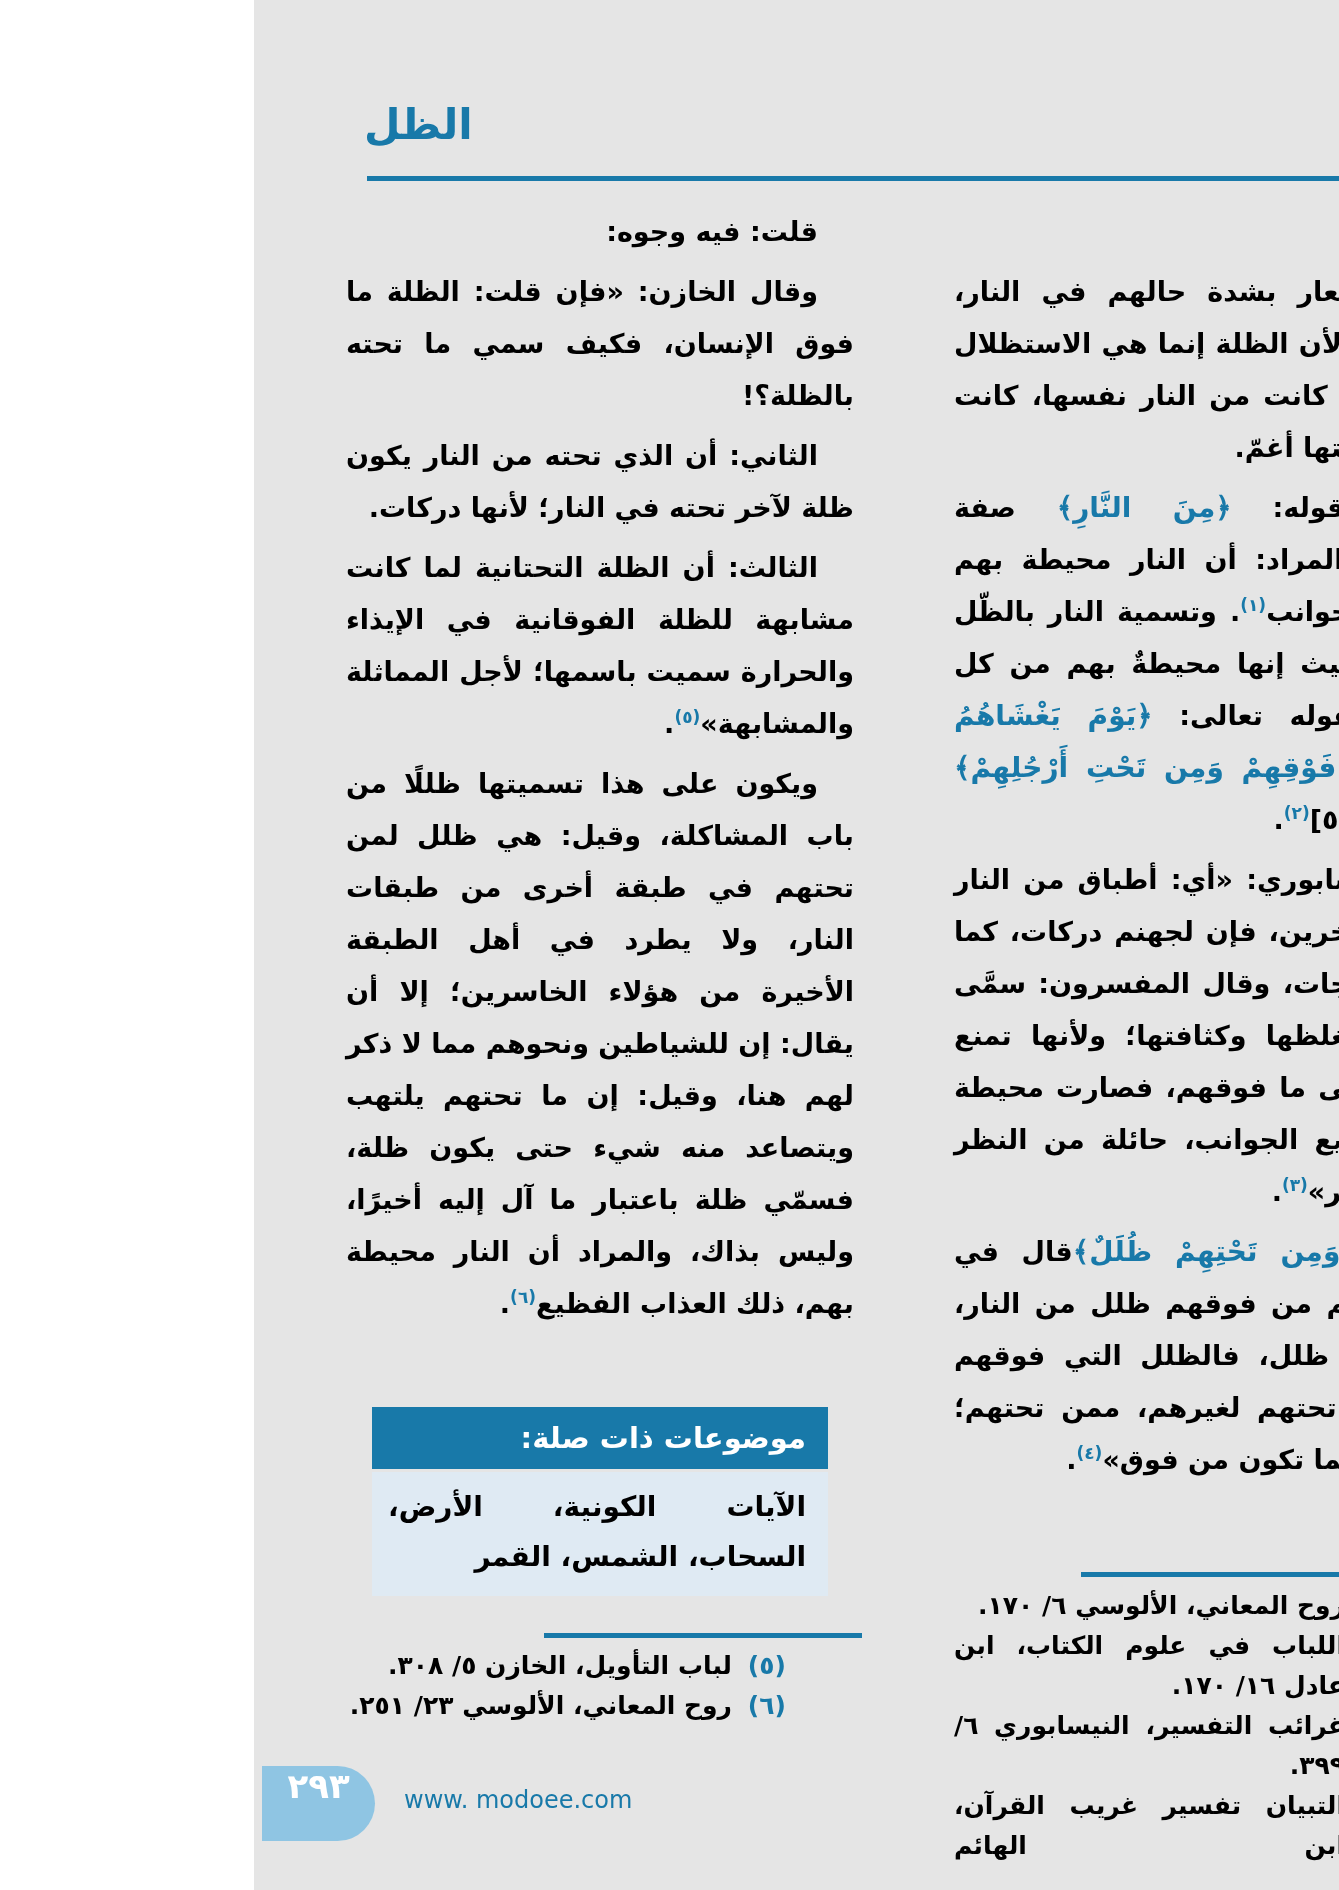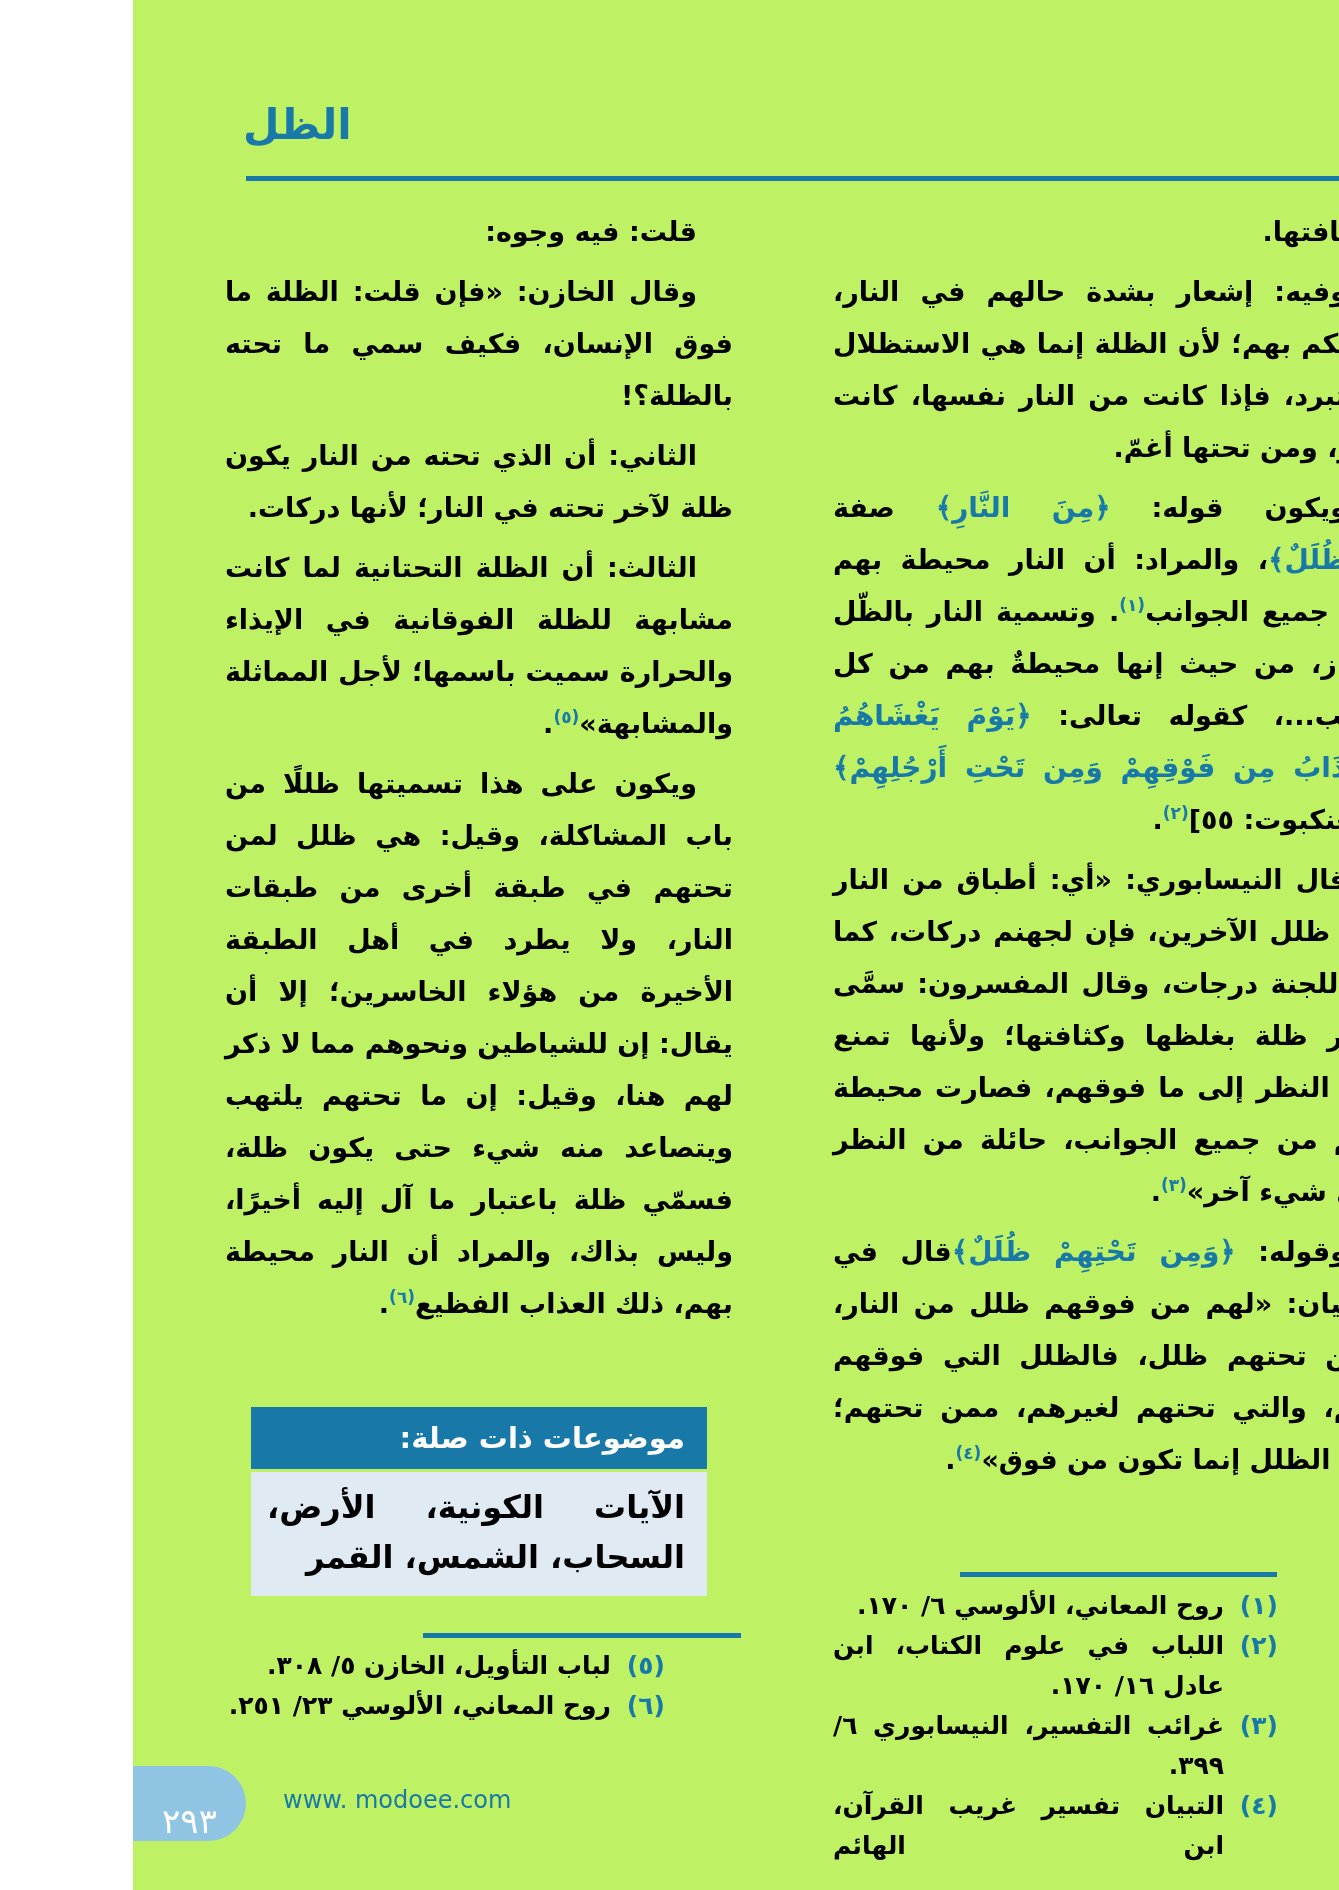--- a/index.html
+++ b/index.html
@@ -1,17 +1,17 @@
 <!DOCTYPE html>
 <html lang="ar" dir="rtl"><head>
 <meta charset="utf-8">
 <style>
   html,body { margin:0; padding:0; background:#ffffff; }
   .page {
-    position:relative; width:1206px; height:1890px; background:#bef264;
+    position:relative; width:1085px; height:1890px; background:#e5e5e5;
     font-family:"DejaVu Sans", sans-serif; direction:rtl; overflow:hidden;
   }
   .page-title {
     position:absolute; left:110px; top:104px;
     color:#1879A9; font-size:42px; font-weight:bold; line-height:1;
   }
   .title-rule {
     position:absolute; left:113px; top:176px; width:1217px; height:5px;
     background:#1879A9;
   }
@@ -38,29 +38,29 @@
   .fn { display:flex; gap:8px; align-items:flex-start; }
   .fn .num { color:#1879A9; min-width:46px; white-space:nowrap; }
   .fn .txt { flex:1; text-align:justify; }
   .fn .txt.stretch { text-align-last:justify; }
   .related-box { position:absolute; left:118px; top:1407px; width:456px;border-radius:16px; }
   .related-header {
     background:#1879A9; color:#ffffff; font-size:29px; font-weight:bold;
     height:62px; line-height:62px; padding:0 22px 0 10px;
   }
   .related-body {
-    background:#DFEAF3; color:#000; font-size:32px; font-weight:bold;
+    background:#DFEAF3; color:#000; font-size:28px; font-weight:bold;
     line-height:50px; padding:10px 22px 14px 16px; text-align:justify;
     margin-top:3px;
   }
   .footer-badge {
-    position:absolute; left:0; top:1766px; width:113px; height:75px;
+    position:absolute; left:8px; top:1766px; width:113px; height:75px;
     background:#8FC5E3; border-radius:0 38px 38px 0;
-    display:flex; align-items:flex-end; justify-content:center;
-    color:#ffffff; font-size:34px; font-weight:normal;
+    display:flex; align-items:flex-start; justify-content:center;
+    color:#ffffff; font-size:34px; font-weight:bold;
   }
   .footer-site {
     position:absolute; left:150px; top:1786px; color:#1879A9;
     font-size:24px; direction:ltr; font-family:"DejaVu Sans", sans-serif;
   }
 </style>
 </head>
 <body>
 
 <div class="page">

